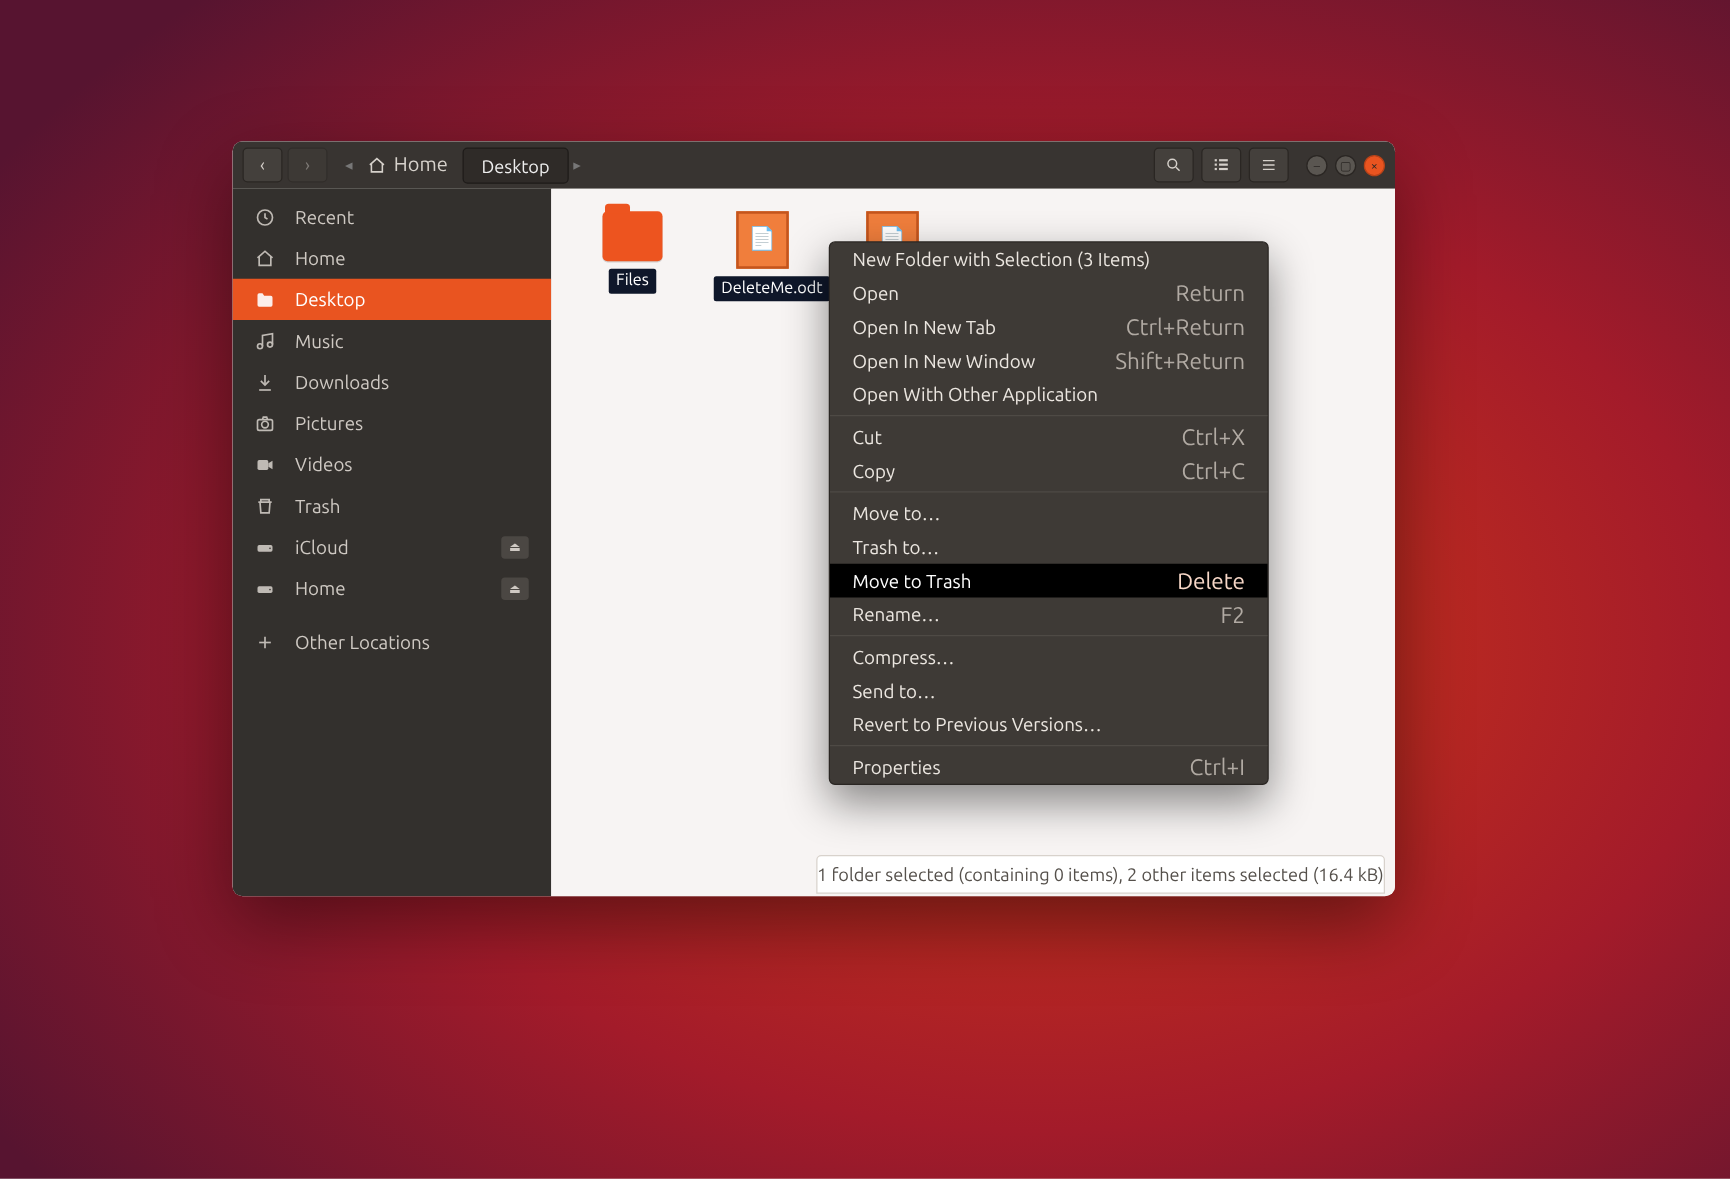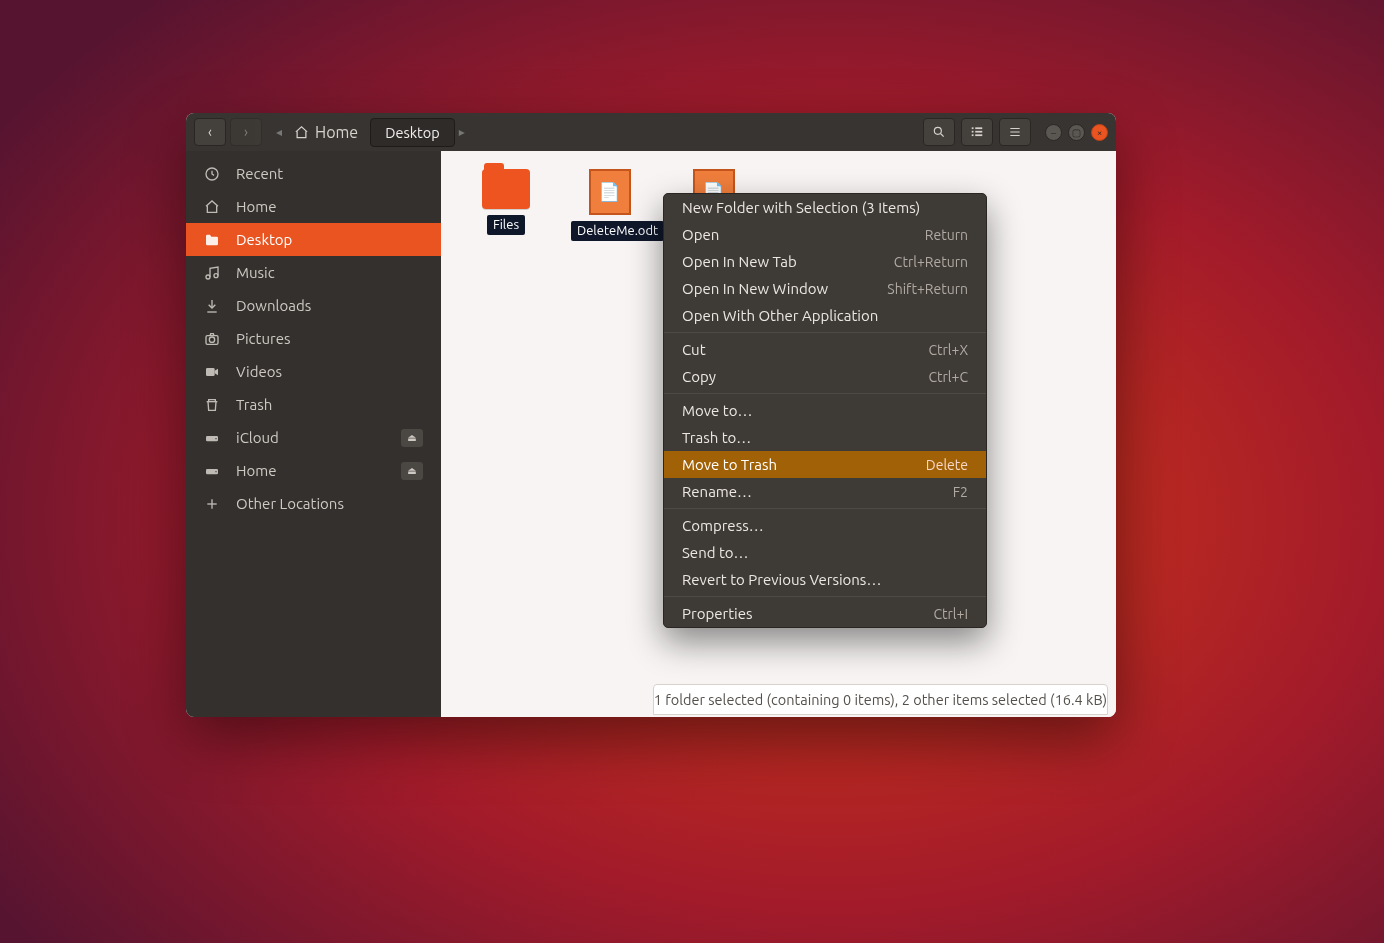--- a/index.html
+++ b/index.html
@@ -67,30 +67,30 @@
 }
 .flabel{ display:inline-block; background:#0f172a; color:#fff; padding:2px 6px; border-radius:2px }
 
 .status{
   position:absolute; right:8px; bottom:2px;
   background:#fff; color:#55504b; border:1px solid #d8d2cc; border-radius:4px 4px 0 0;
   padding:6px 0; font-size:14.5px;
 }
 
 .cmenu{
-  position:absolute; left:663px; top:193px; width:324px;
+  position:absolute; left:663px; top:193px; width:352px;
   background:#3e3a36; color:#ece7e1; border:1px solid #2a2623; border-radius:5px;
   box-shadow:0 14px 34px rgba(0,0,0,.45);
   font-size:15px;
 }
 .cmenu .mi{
   display:flex; align-items:center; padding:0 18px; height:27px; cursor:pointer;
 }
-.cmenu .mi .shc{ margin-left:auto; color:#b1aaa3; font-size:14px }
-.cmenu .mi.hl{ background:#a16207; color:#fff }
+.cmenu .mi .shc{ margin-left:auto; color:#b1aaa3; font-size:18px }
+.cmenu .mi.hl{ background:#000000; color:#fff }
 .cmenu .mi.hl .shc{ color:#f7d7c7 }
 .cmenu .sep{ height:1px; background:#4e4a45; margin:3px 0 }
 svg{ display:block }
 </style>
 </head>
 <body>
 
 <div class="window">
 
   <div class="titlebar">
@@ -246,21 +246,21 @@
         <div class="srow">
           <span class="sicon">
             <svg width="16" height="16" viewBox="0 0 24 24" fill="#cfc9c3">
               <rect x="3" y="9" width="18" height="8" rx="2"></rect>
               <circle cx="18" cy="13" r="1" fill="#33302d"></circle>
             </svg>
           </span>
           <span>Home</span>
           <span class="eject">⏏</span>
         </div>
-        <div class="srow" style="">
+        <div class="srow" style="margin-top: 10px;">
           <span class="sicon">
             <svg width="16" height="16" viewBox="0 0 24 24" fill="none" stroke="#cfc9c3" stroke-width="2">
               <line x1="12" y1="5" x2="12" y2="19"></line>
               <line x1="5" y1="12" x2="19" y2="12"></line>
             </svg>
           </span>
           <span>Other Locations</span>
         </div>
       </div>
 

